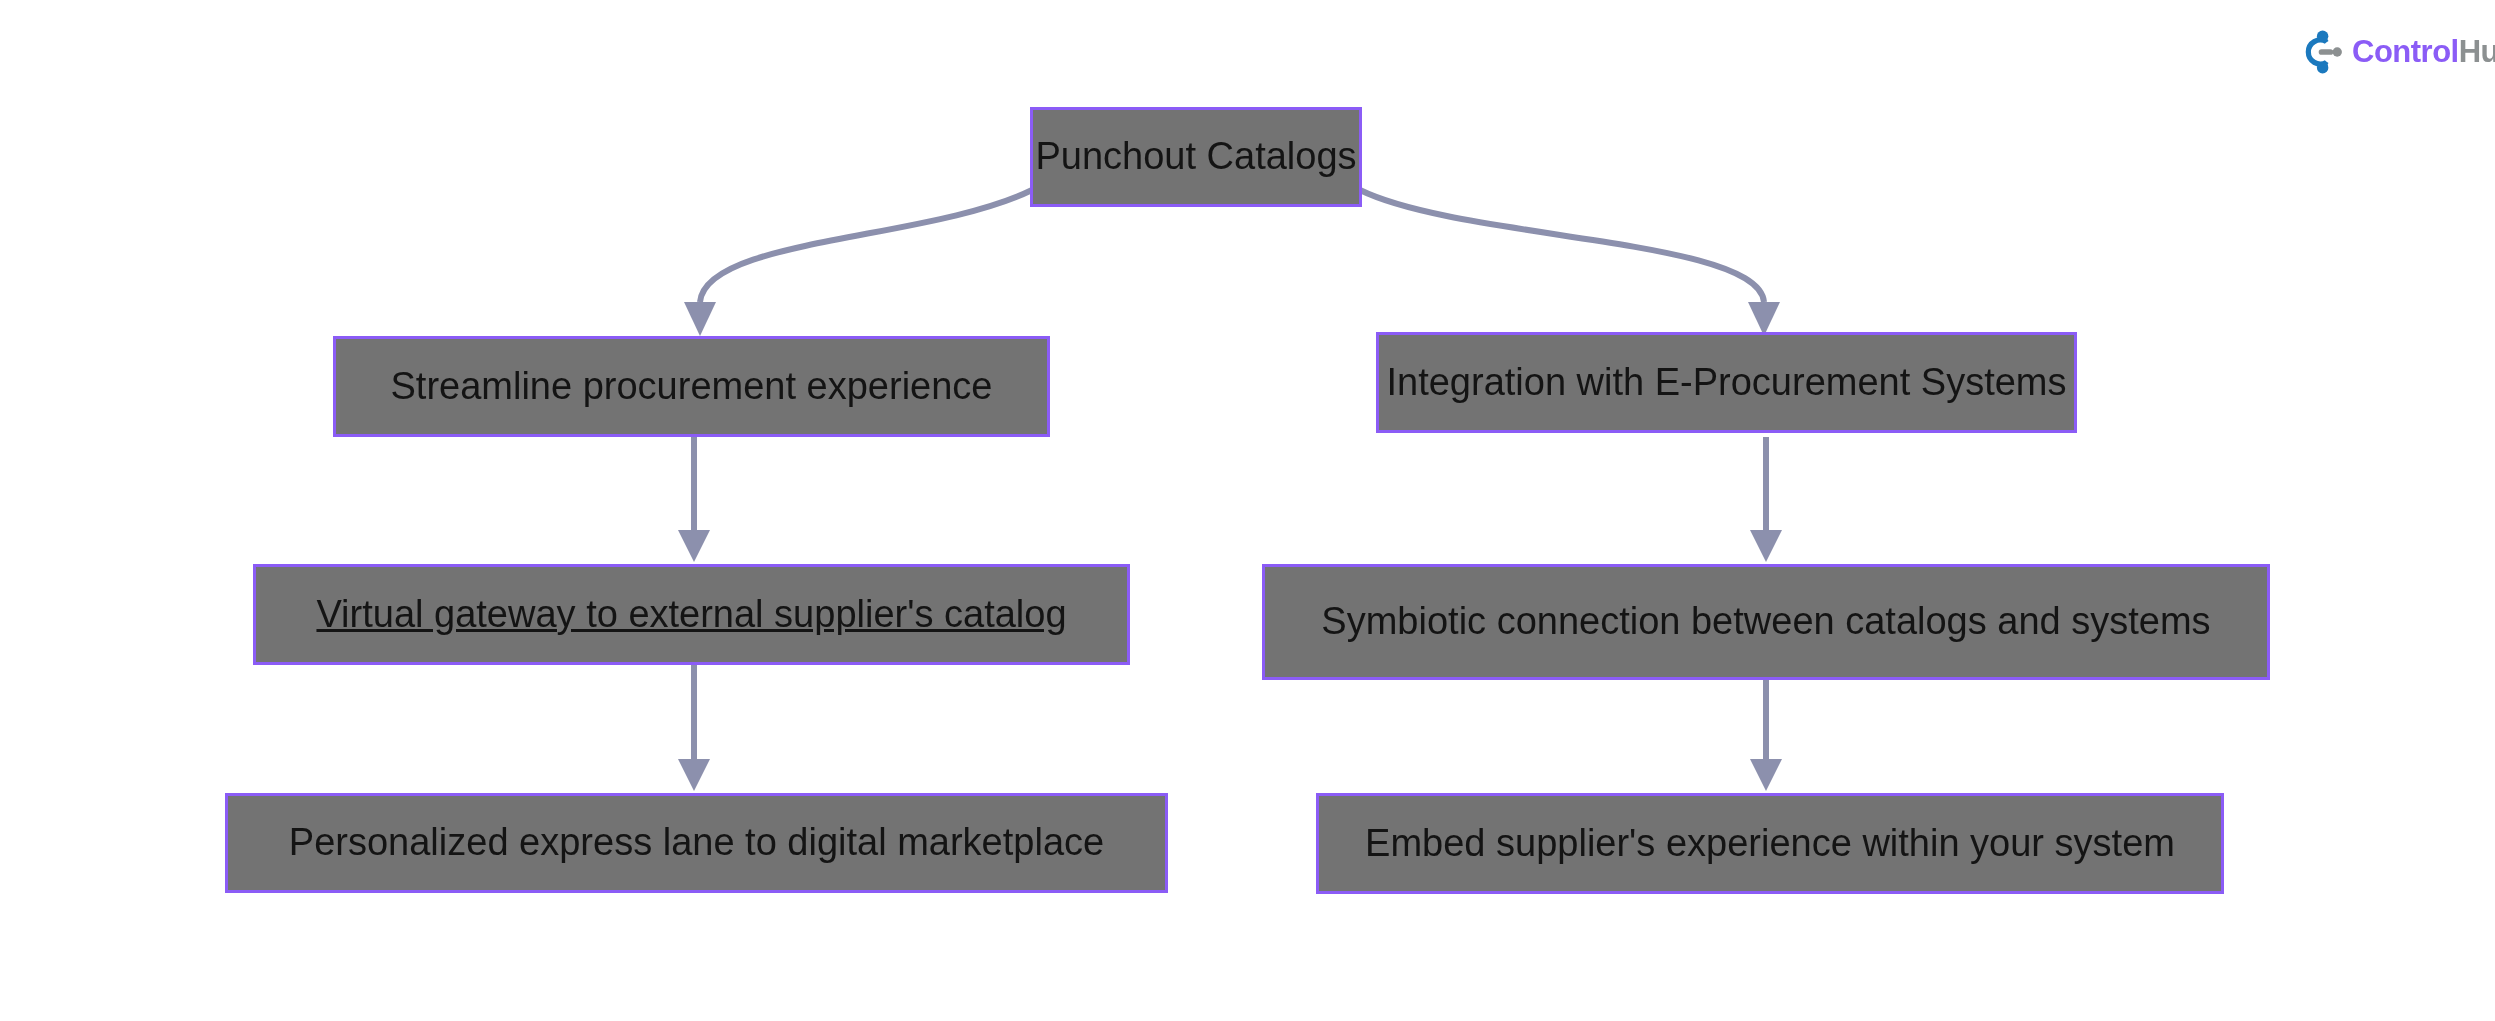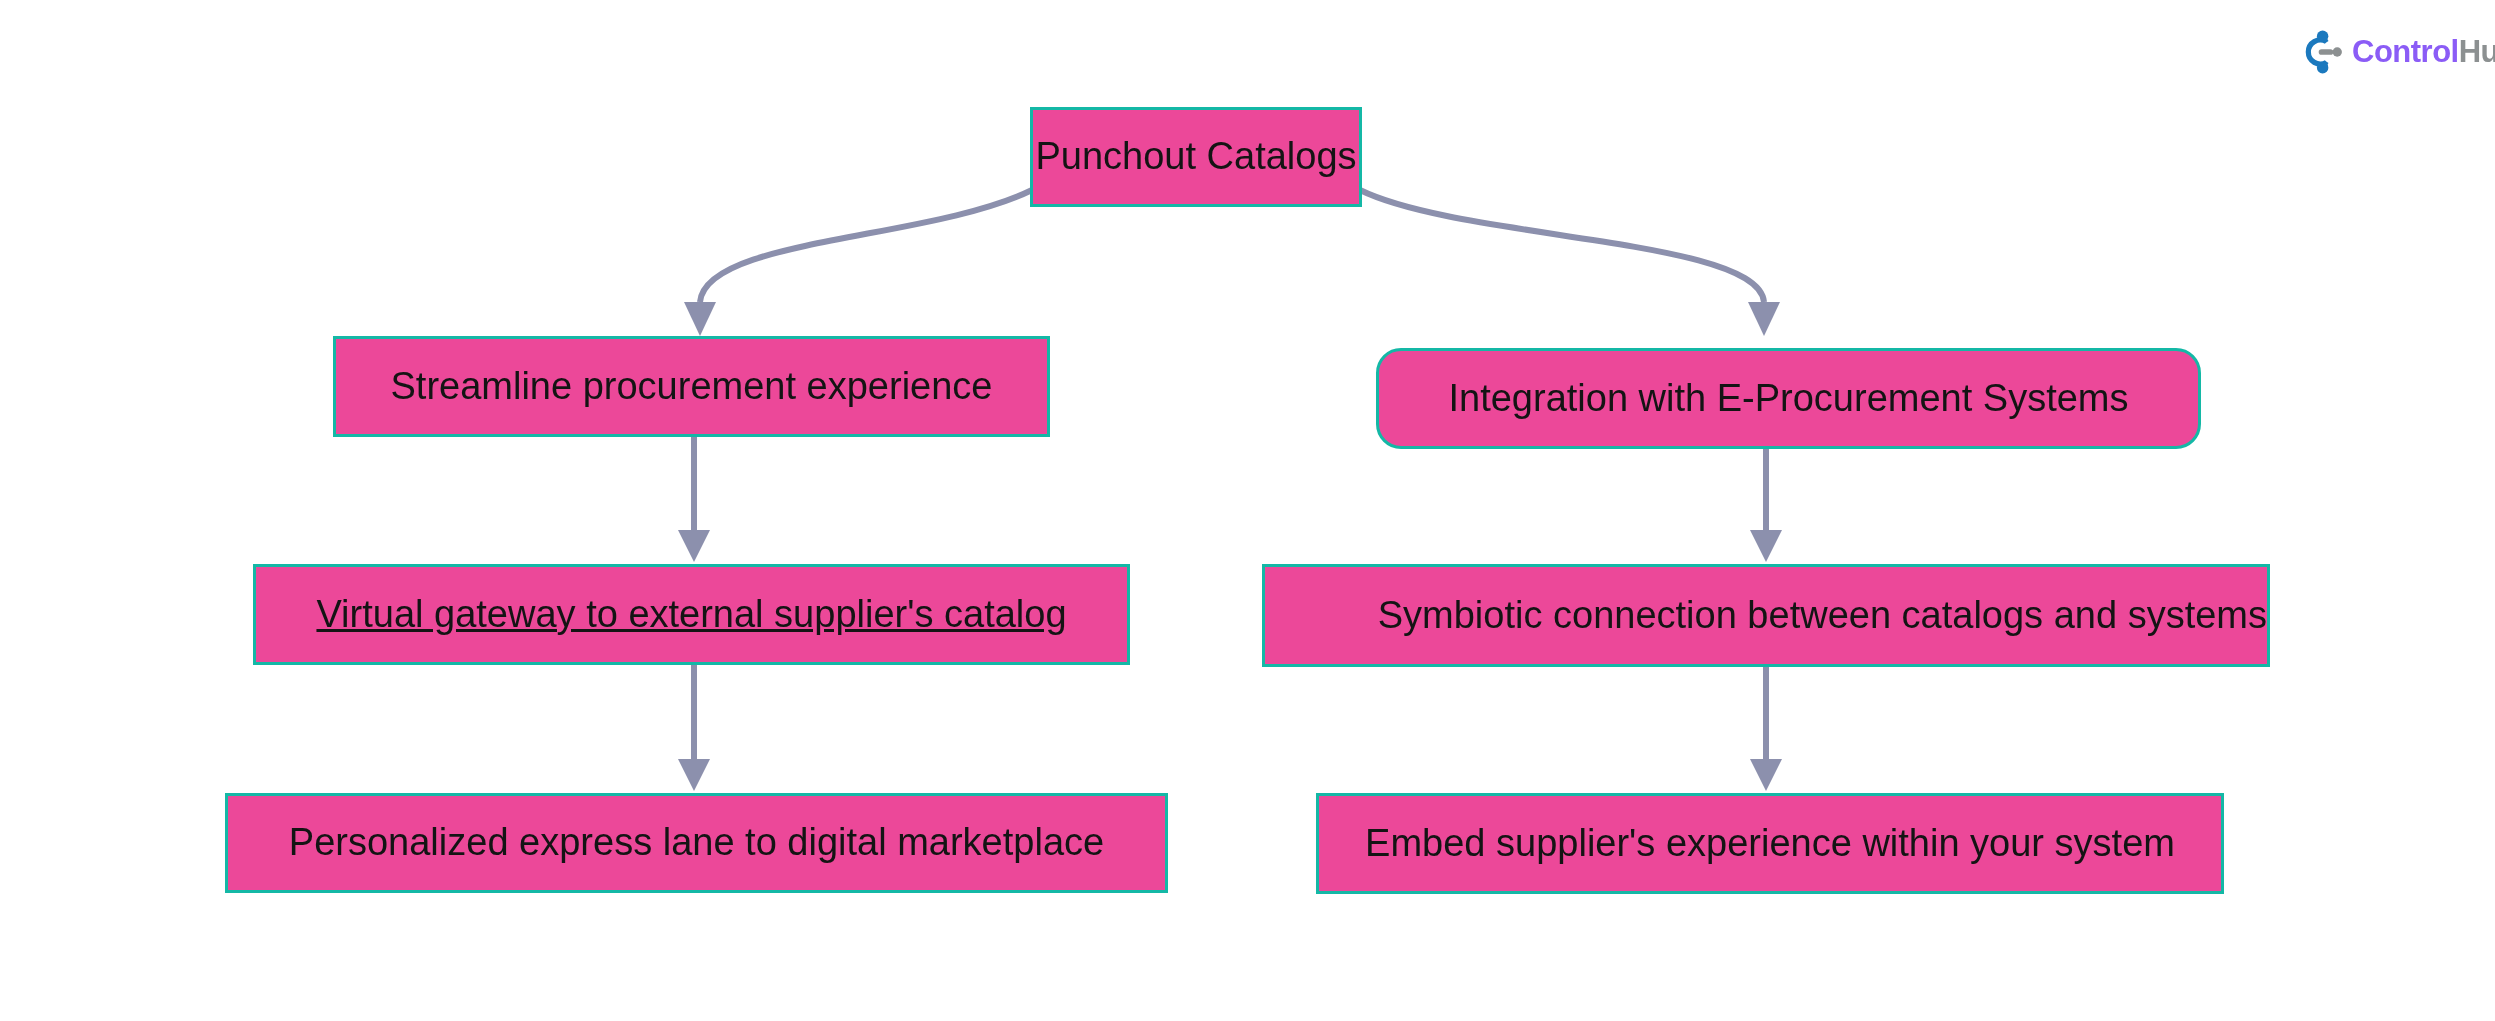--- a/index.html
+++ b/index.html
@@ -27,37 +27,37 @@
     stroke: #8C90AD;
     stroke-width: 6;
   }
   #edges polygon {
     fill: #8C90AD;
     stroke: none;
   }
   
   .node {
     position: absolute;
-    background: #ec4899;
-    border: 3px solid #14b8a6;
+    background: #737373;
+    border: 3px solid #8b5cf6;
     box-sizing: border-box;
     display: flex;
     align-items: center;
     justify-content: center;
     color: #141414;
     font-size: 38px;
     line-height: 1.1;
     white-space: nowrap;
     text-align: center;
   }
   .n-punchout     { left:1030px; top:107px;  width:332px;  height:100px; }
   .n-streamline   { left:333px;  top:336px;  width:717px;  height:101px; }
-  .n-integration  { left:1376px; top:348px;  width:825px;  height:101px;border-radius:25px; }
+  .n-integration  { left:1376px; top:332px;  width:701px;  height:101px; }
   .n-virtual      { left:253px;  top:564px;  width:877px;  height:101px;text-decoration:underline; }
-  .n-symbiotic    { left:1262px; top:564px;  width:1008px; height:103px;justify-content:flex-end; }
+  .n-symbiotic    { left:1262px; top:564px;  width:1008px; height:116px; }
   .n-personalized { left:225px;  top:793px;  width:943px;  height:100px; }
   .n-embed        { left:1316px; top:793px;  width:908px;  height:101px; }
   
   .logo {
     position: absolute;
     left: 2296px;
     top: 28px;
     display: flex;
     align-items: center;
     gap: 8px;

